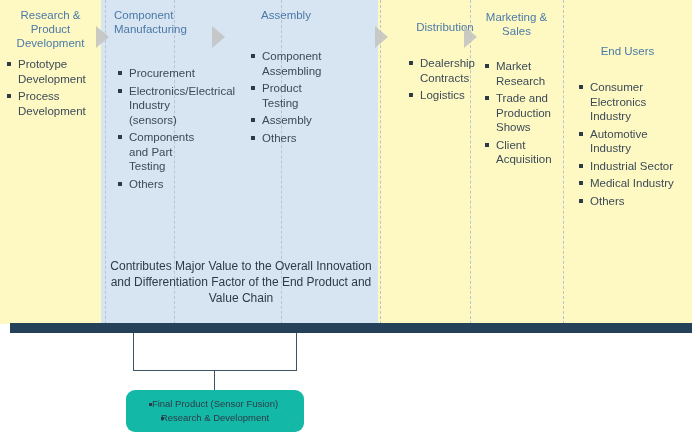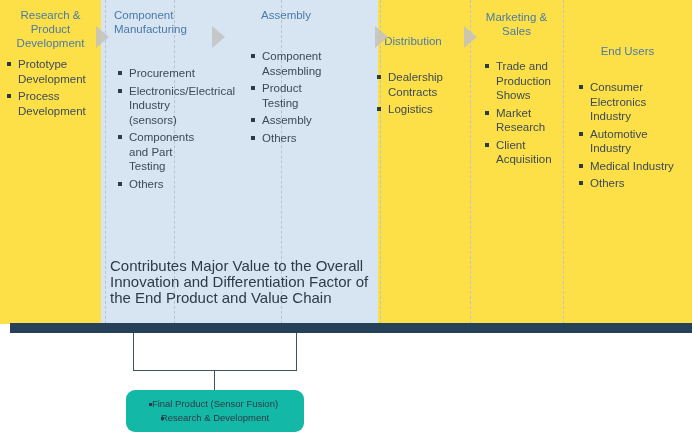--- a/index.html
+++ b/index.html
@@ -9,21 +9,21 @@
     font-family:"Liberation Sans", sans-serif;
     overflow:hidden;
     position:relative;
   }
   #diagram{
     position:absolute;left:0;top:0;width:692px;height:438px;
   }
   
   .chart-area{
     position:absolute;left:0;top:0;width:692px;height:324px;
-    background:#fde047;
+    background:#fef9c3;
   }
   .blue-band{
     position:absolute;left:101px;top:0;width:277px;height:324px;
     background:#d7e4f1;
   }
   .vdash{
     position:absolute;top:0;width:0;height:324px;
     border-left:1px dashed #b9c4cf;
   }
   
@@ -64,23 +64,23 @@
     width:0;height:0;
     border-top:11px solid transparent;
     border-bottom:11px solid transparent;
     border-left:13px solid #c2c2c2;
     opacity:.85;
   }
   
   .contrib{
     position:absolute;
     left:110px;top:258px;width:262px;
-    text-align:left;
+    text-align:center;
     color:#2d3b49;
-    font-size:15px;
+    font-size:12px;
     line-height:16px;
   }
   
   .dark-bar{
     position:absolute;left:10px;top:323px;width:682px;height:10px;
     background:#254159;
   }
   
   .conn{
     position:absolute;
@@ -150,42 +150,43 @@
     <div class="col" style="left:235px;width:102px;">
       <div class="col-head">Assembly</div>
       <ul class="col-list" style="margin-top:27px;padding-left:15px;padding-right:4px;">
         <li>Component Assembling</li>
         <li>Product Testing</li>
         <li>Assembly</li>
         <li>Others</li>
       </ul>
     </div>
 
-    <div class="col" style="left:368px;width:90px;margin-top:14px;">
+    <div class="col" style="left:400px;width:90px;">
       <div class="col-head" style="padding-top:20px;">Distribution</div>
       <ul class="col-list" style="margin-top:22px;padding-left:8px;padding-right:6px;">
         <li>Dealership Contracts</li>
         <li>Logistics</li>
       </ul>
     </div>
 
     <div class="col" style="left:470px;width:93px;">
       <div class="col-head" style="padding-top:10px;">Marketing &amp; Sales</div>
       <ul class="col-list" style="margin-top:21px;padding-left:14px;padding-right:8px;">
+        <li>Market Research</li>
         <li>Trade and Production Shows</li>
-        <li>Market Research</li>
         <li>Client Acquisition</li>
       </ul>
     </div>
 
     <div class="col" style="left:563px;width:129px;">
       <div class="col-head" style="padding-top:17px;margin-top:27px;">End Users</div>
       <ul class="col-list" style="margin-top:22px;padding-left:15px;padding-right:14px;">
         <li>Consumer Electronics Industry</li>
         <li>Automotive Industry</li>
+        <li>Industrial Sector</li>
         <li>Medical Industry</li>
         <li>Others</li>
       </ul>
     </div>
 
     <div class="arrow" style="left:96px;top:26px;"></div>
     <div class="arrow" style="left:212px;top:26px;"></div>
     <div class="arrow" style="left:375px;top:26px;"></div>
     <div class="arrow" style="left:464px;top:26px;"></div>
 

